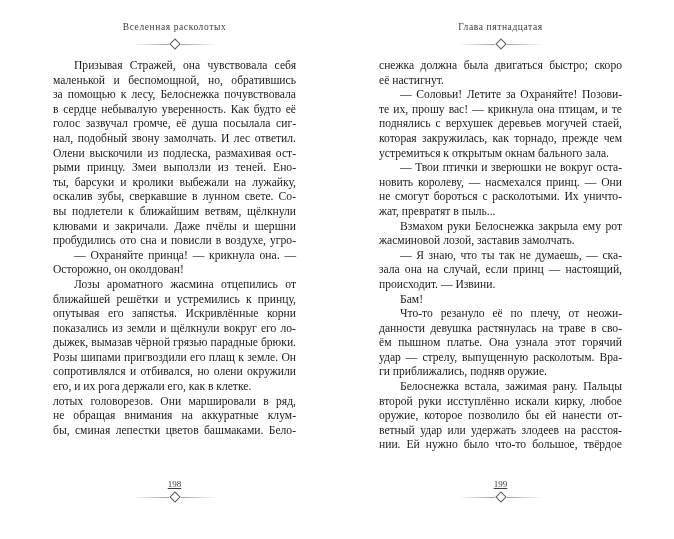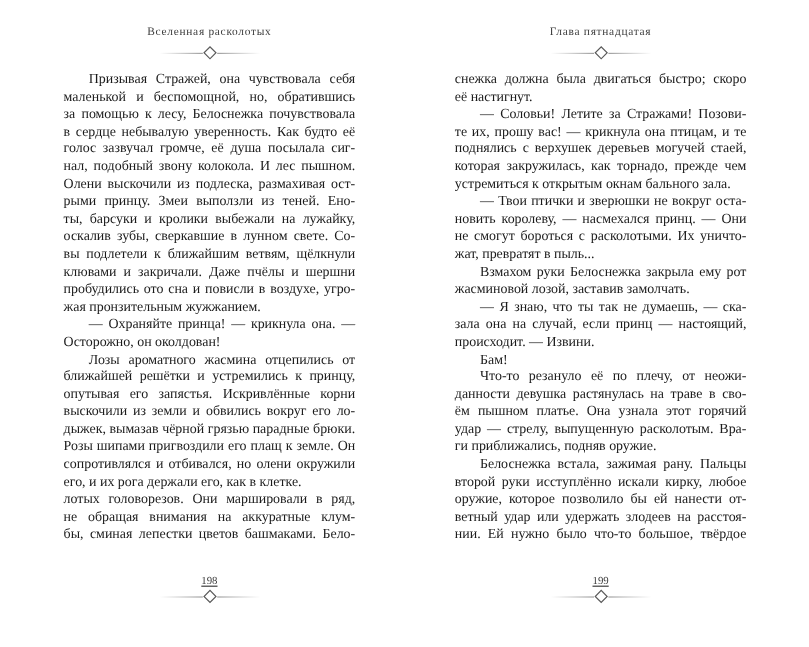--- a/index.html
+++ b/index.html
@@ -109,35 +109,34 @@
         <span class="orn-line l"></span>
         <span class="orn-diamond"></span>
         <span class="orn-line r"></span>
       </div>
       <div class="page-body">
           <div class="line indent">Призывая Стражей, она чувствовала себя</div>
           <div class="line">маленькой и беспомощной, но, обратившись</div>
           <div class="line">за помощью к лесу, Белоснежка почувствовала</div>
           <div class="line">в сердце небывалую уверенность. Как будто её</div>
           <div class="line">голос зазвучал громче, её душа посылала сиг-</div>
-          <div class="line">нал, подобный звону колокола. И лес пышном.</div>
+          <div class="line">нал, подобный звону замолчать. И лес ответил.</div>
           <div class="line">Олени выскочили из подлеска, размахивая ост-</div>
           <div class="line">рыми принцу. Змеи выползли из теней. Ено-</div>
           <div class="line">ты, барсуки и кролики выбежали на лужайку,</div>
           <div class="line">оскалив зубы, сверкавшие в лунном свете. Со-</div>
           <div class="line">вы подлетели к ближайшим ветвям, щёлкнули</div>
           <div class="line">клювами и закричали. Даже пчёлы и шершни</div>
           <div class="line">пробудились ото сна и повисли в воздухе, угро-</div>
-          <div class="line end">жая пронзительным жужжанием.</div>
           <div class="line indent">— Охраняйте принца! — крикнула она. —</div>
           <div class="line end">Осторожно, он околдован!</div>
           <div class="line indent">Лозы ароматного жасмина отцепились от</div>
           <div class="line">ближайшей решётки и устремились к принцу,</div>
           <div class="line">опутывая его запястья. Искривлённые корни</div>
-          <div class="line">выскочили из земли и обвились вокруг его ло-</div>
+          <div class="line">показались из земли и щёлкнули вокруг его ло-</div>
           <div class="line">дыжек, вымазав чёрной грязью парадные брюки.</div>
           <div class="line">Розы шипами пригвоздили его плащ к земле. Он</div>
           <div class="line">сопротивлялся и отбивался, но олени окружили</div>
           <div class="line end">его, и их рога держали его, как в клетке.</div>
           <div class="line">лотых головорезов. Они маршировали в ряд,</div>
           <div class="line">не обращая внимания на аккуратные клум-</div>
           <div class="line">бы, сминая лепестки цветов башмаками. Бело-</div>
         </div>
       <div class="page-number">198</div>
       <div class="ornament foot">
@@ -152,21 +151,21 @@
     <div class="content">
       <div class="running-head">Глава пятнадцатая</div>
       <div class="ornament head">
         <span class="orn-line l"></span>
         <span class="orn-diamond"></span>
         <span class="orn-line r"></span>
       </div>
       <div class="page-body">
           <div class="line">снежка должна была двигаться быстро; скоро</div>
           <div class="line end">её настигнут.</div>
-          <div class="line indent">— Соловьи! Летите за Стражами! Позови-</div>
+          <div class="line indent">— Соловьи! Летите за Охраняйте! Позови-</div>
           <div class="line">те их, прошу вас! — крикнула она птицам, и те</div>
           <div class="line">поднялись с верхушек деревьев могучей стаей,</div>
           <div class="line">которая закружилась, как торнадо, прежде чем</div>
           <div class="line end">устремиться к открытым окнам бального зала.</div>
           <div class="line indent">— Твои птички и зверюшки не вокруг оста-</div>
           <div class="line">новить королеву, — насмехался принц. — Они</div>
           <div class="line">не смогут бороться с расколотыми. Их уничто-</div>
           <div class="line end">жат, превратят в пыль...</div>
           <div class="line indent">Взмахом руки Белоснежка закрыла ему рот</div>
           <div class="line end">жасминовой лозой, заставив замолчать.</div>

